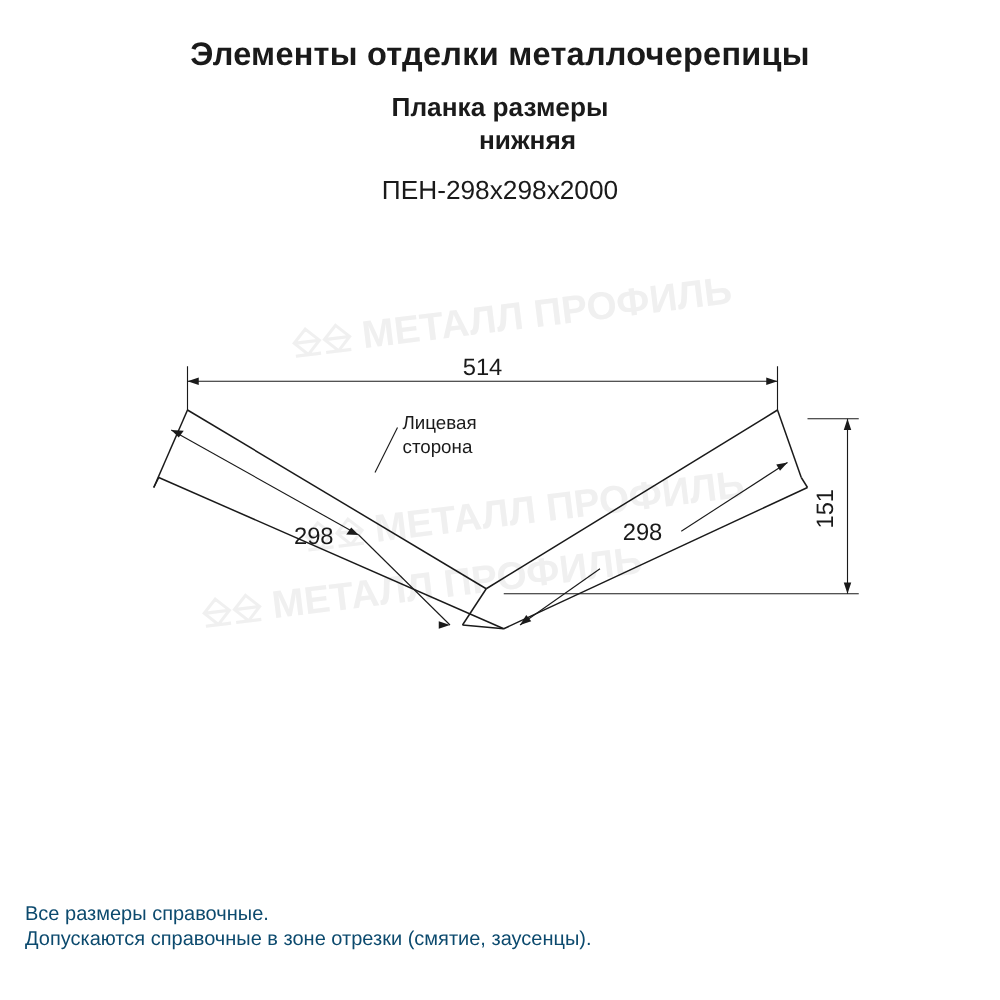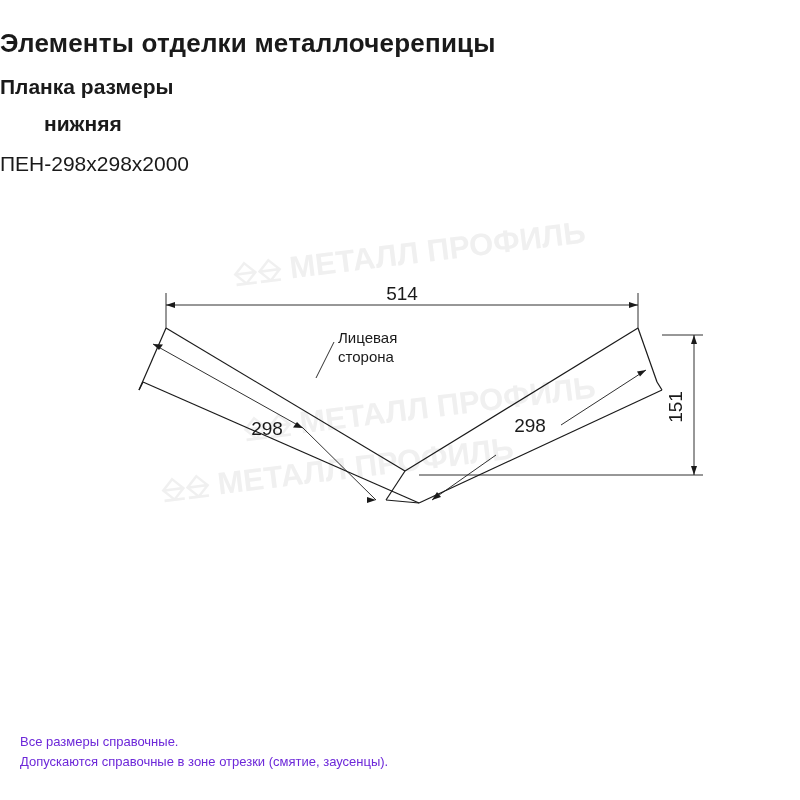--- a/index.html
+++ b/index.html
@@ -18,20 +18,21 @@
   .page {
     position: relative;
     width: 800px;
     height: 800px;
   }
   .title-block {
     position: absolute;
     top: 26px;
     left: 0;
     width: 800px;
+    text-align: center;
   }
   .title-main {
     font-size: 26px;
     font-weight: bold;
     letter-spacing: 0.2px;
     line-height: 34px;
   }
   .title-sub {
     font-size: 21px;
     font-weight: bold;
@@ -40,34 +41,34 @@
   }
   .title-code {
     font-size: 21px;
     font-weight: normal;
     line-height: 26px;
     margin-top: 14px;
   }
   .drawing {
     position: absolute;
     top: 210px;
-    left: 16px;
+    left: 0;
     width: 752px;
     height: 420px;
   }
   .drawing svg {
     display: block;
   }
   .footer {
     position: absolute;
     left: 20px;
-    bottom: 28px;
-    font-size: 13px;
+    bottom: 38px;
+    font-size: 16px;
     line-height: 20px;
-    color: #6d28d9;
+    color: #0c4a6e;
   }
   .wm {
     position: absolute;
     font-family: "Liberation Sans", sans-serif;
     font-weight: bold;
     color: #f0f0f0;
     white-space: nowrap;
     pointer-events: none;
     user-select: none;
   }
@@ -115,21 +116,21 @@
   <div class="wm wm-2">
     <span class="wm-logo">⎒⎒</span><span>МЕТАЛЛ ПРОФИЛЬ</span>
   </div>
   <div class="wm wm-3">
     <span class="wm-logo">⎒⎒</span><span>МЕТАЛЛ ПРОФИЛЬ</span>
   </div>
 
   <div class="title-block">
     <div class="title-main">Элементы отделки металлочерепицы</div>
     <div class="title-sub">Планка размеры</div>
-    <div class="title-sub" style="margin-top:11px;padding-left:44px;">нижняя</div>
+    <div class="title-sub" style="margin-top:0;padding-left:44px;">нижняя</div>
     <div class="title-code">ПЕН-298x298x2000</div>
   </div>
 
   <div class="drawing">
     <svg width="800" height="420" viewBox="0 0 800 420" xmlns="http://www.w3.org/2000/svg">
 
       <g fill="none" stroke="#1a1a1a" stroke-width="1.2">
 
         <path d="M 127 172 L 123 180"></path>
 

